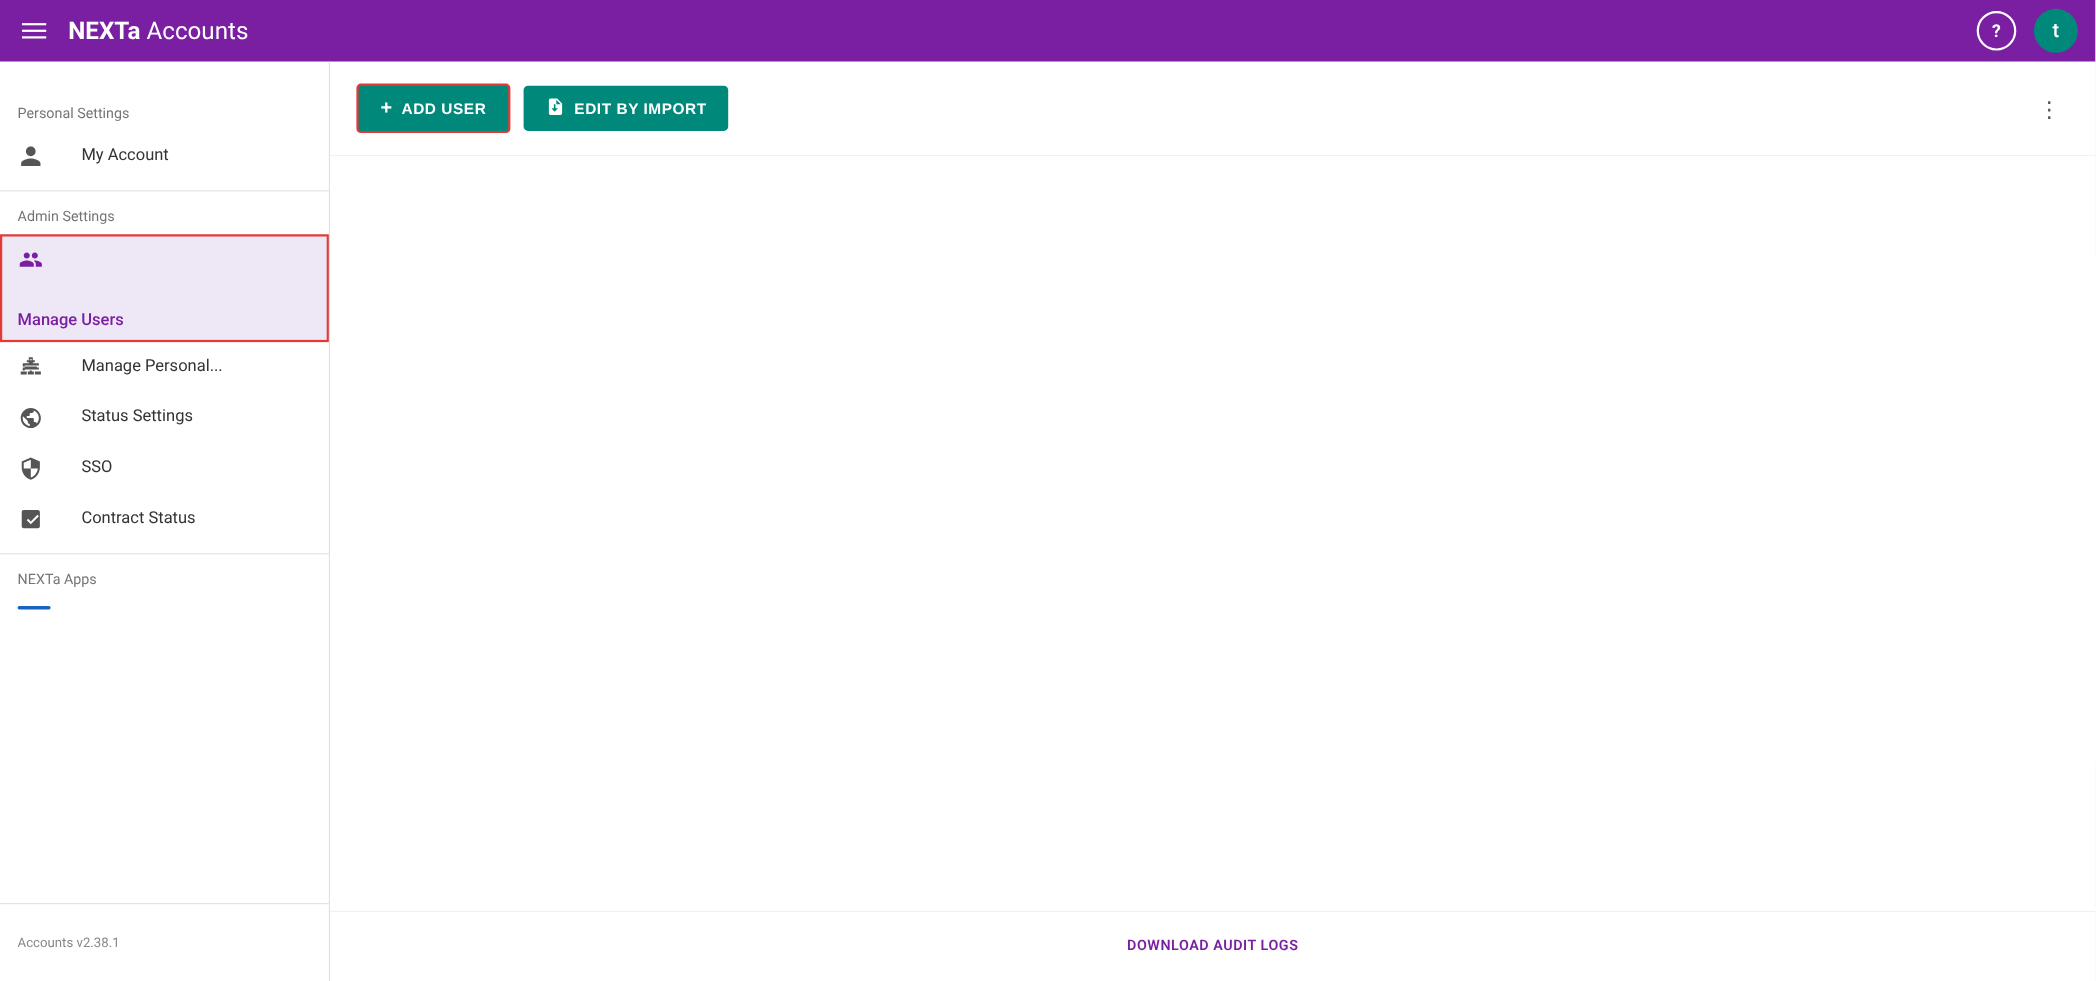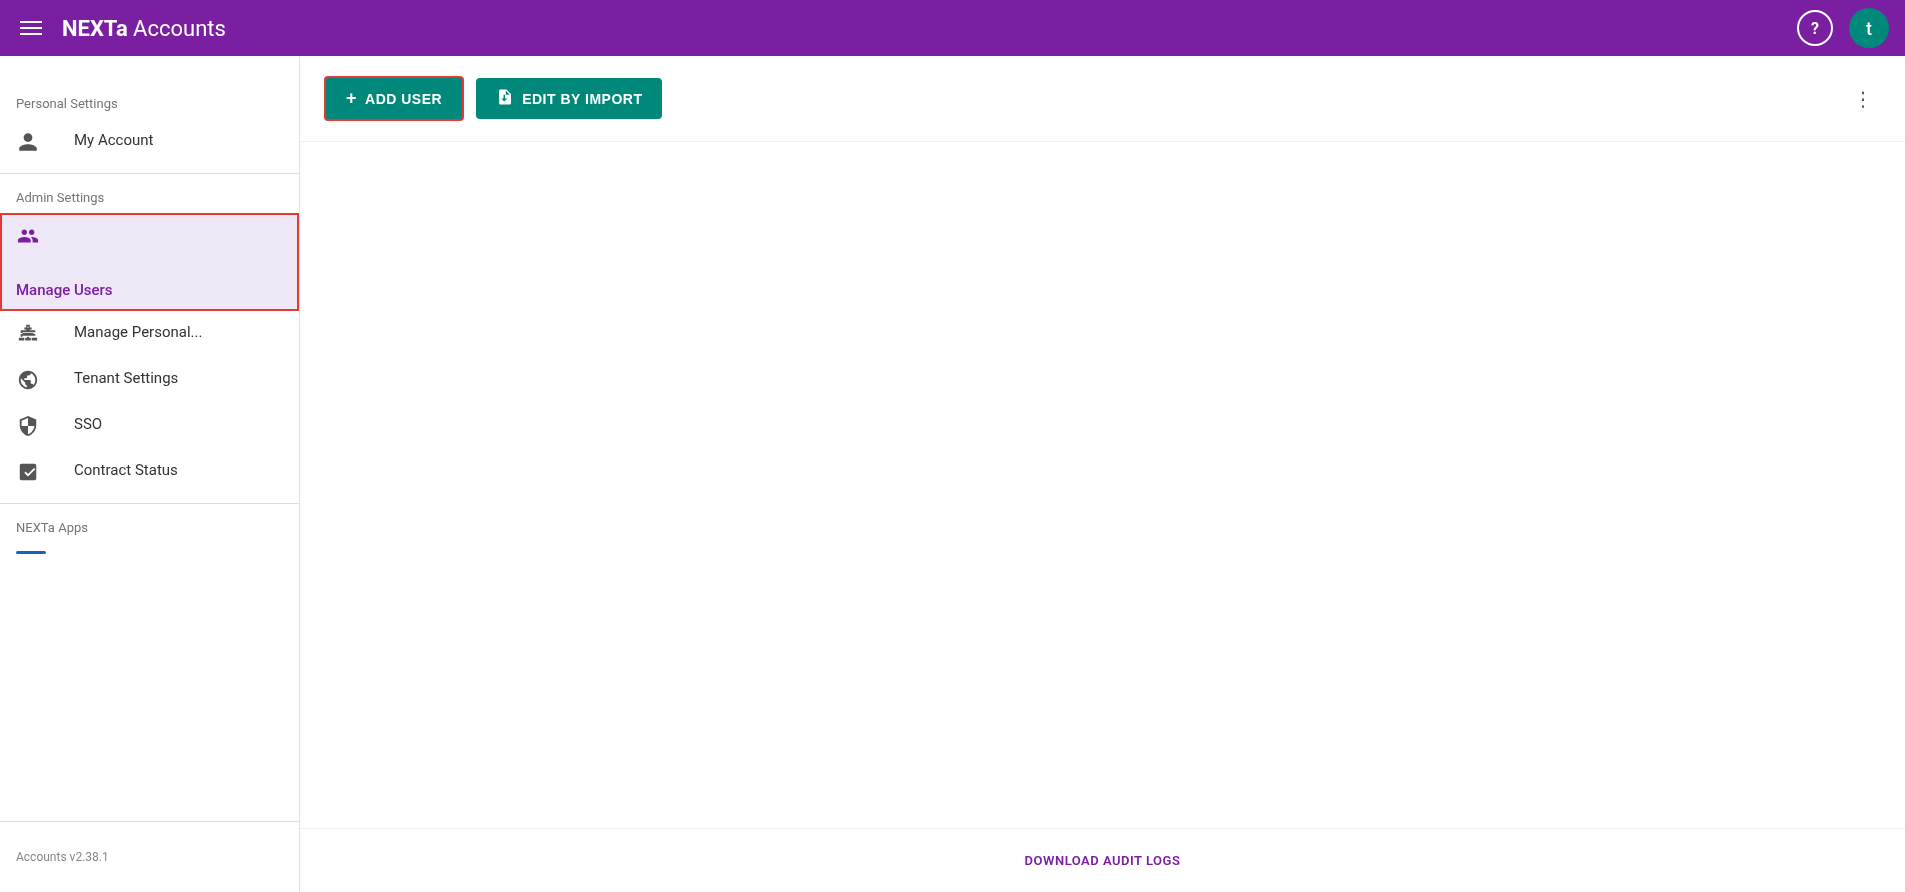--- a/index.html
+++ b/index.html
@@ -310,21 +310,21 @@
         </span>
         <span class="item-label">Manage Personal...</span>
       </div>
 
       <div class="sidebar-item">
         <span class="item-icon">
           <svg class="icon-svg" viewBox="0 0 24 24">
               <path d="M12 2C6.48 2 2 6.48 2 12s4.48 10 10 10 10-4.48 10-10S17.52 2 12 2zm-1 17.93c-3.95-.49-7-3.85-7-7.93 0-.62.08-1.21.21-1.79L9 15v1c0 1.1.9 2 2 2v1.93zm6.9-2.54c-.26-.81-1-1.39-1.9-1.39h-1v-3c0-.55-.45-1-1-1H8v-2h2c.55 0 1-.45 1-1V7h2c1.1 0 2-.9 2-2v-.41c2.93 1.19 5 4.06 5 7.41 0 2.08-.8 3.97-2.1 5.39z"></path>
             </svg>
         </span>
-        <span class="item-label">Tenant Settings</span>
+        <span class="item-label">Status Settings</span>
       </div>
 
       <div class="sidebar-item">
         <span class="item-icon">
           <svg class="icon-svg" viewBox="0 0 24 24">
               <path d="M12 1L3 5v6c0 5.55 3.84 10.74 9 12 5.16-1.26 9-6.45 9-12V5l-9-4zm0 10.99h7c-.53 4.12-3.28 7.79-7 8.94V12H5V6.3l7-3.11v8.8z"></path>
             </svg>
         </span>
         <span class="item-label">SSO</span>
       </div>

